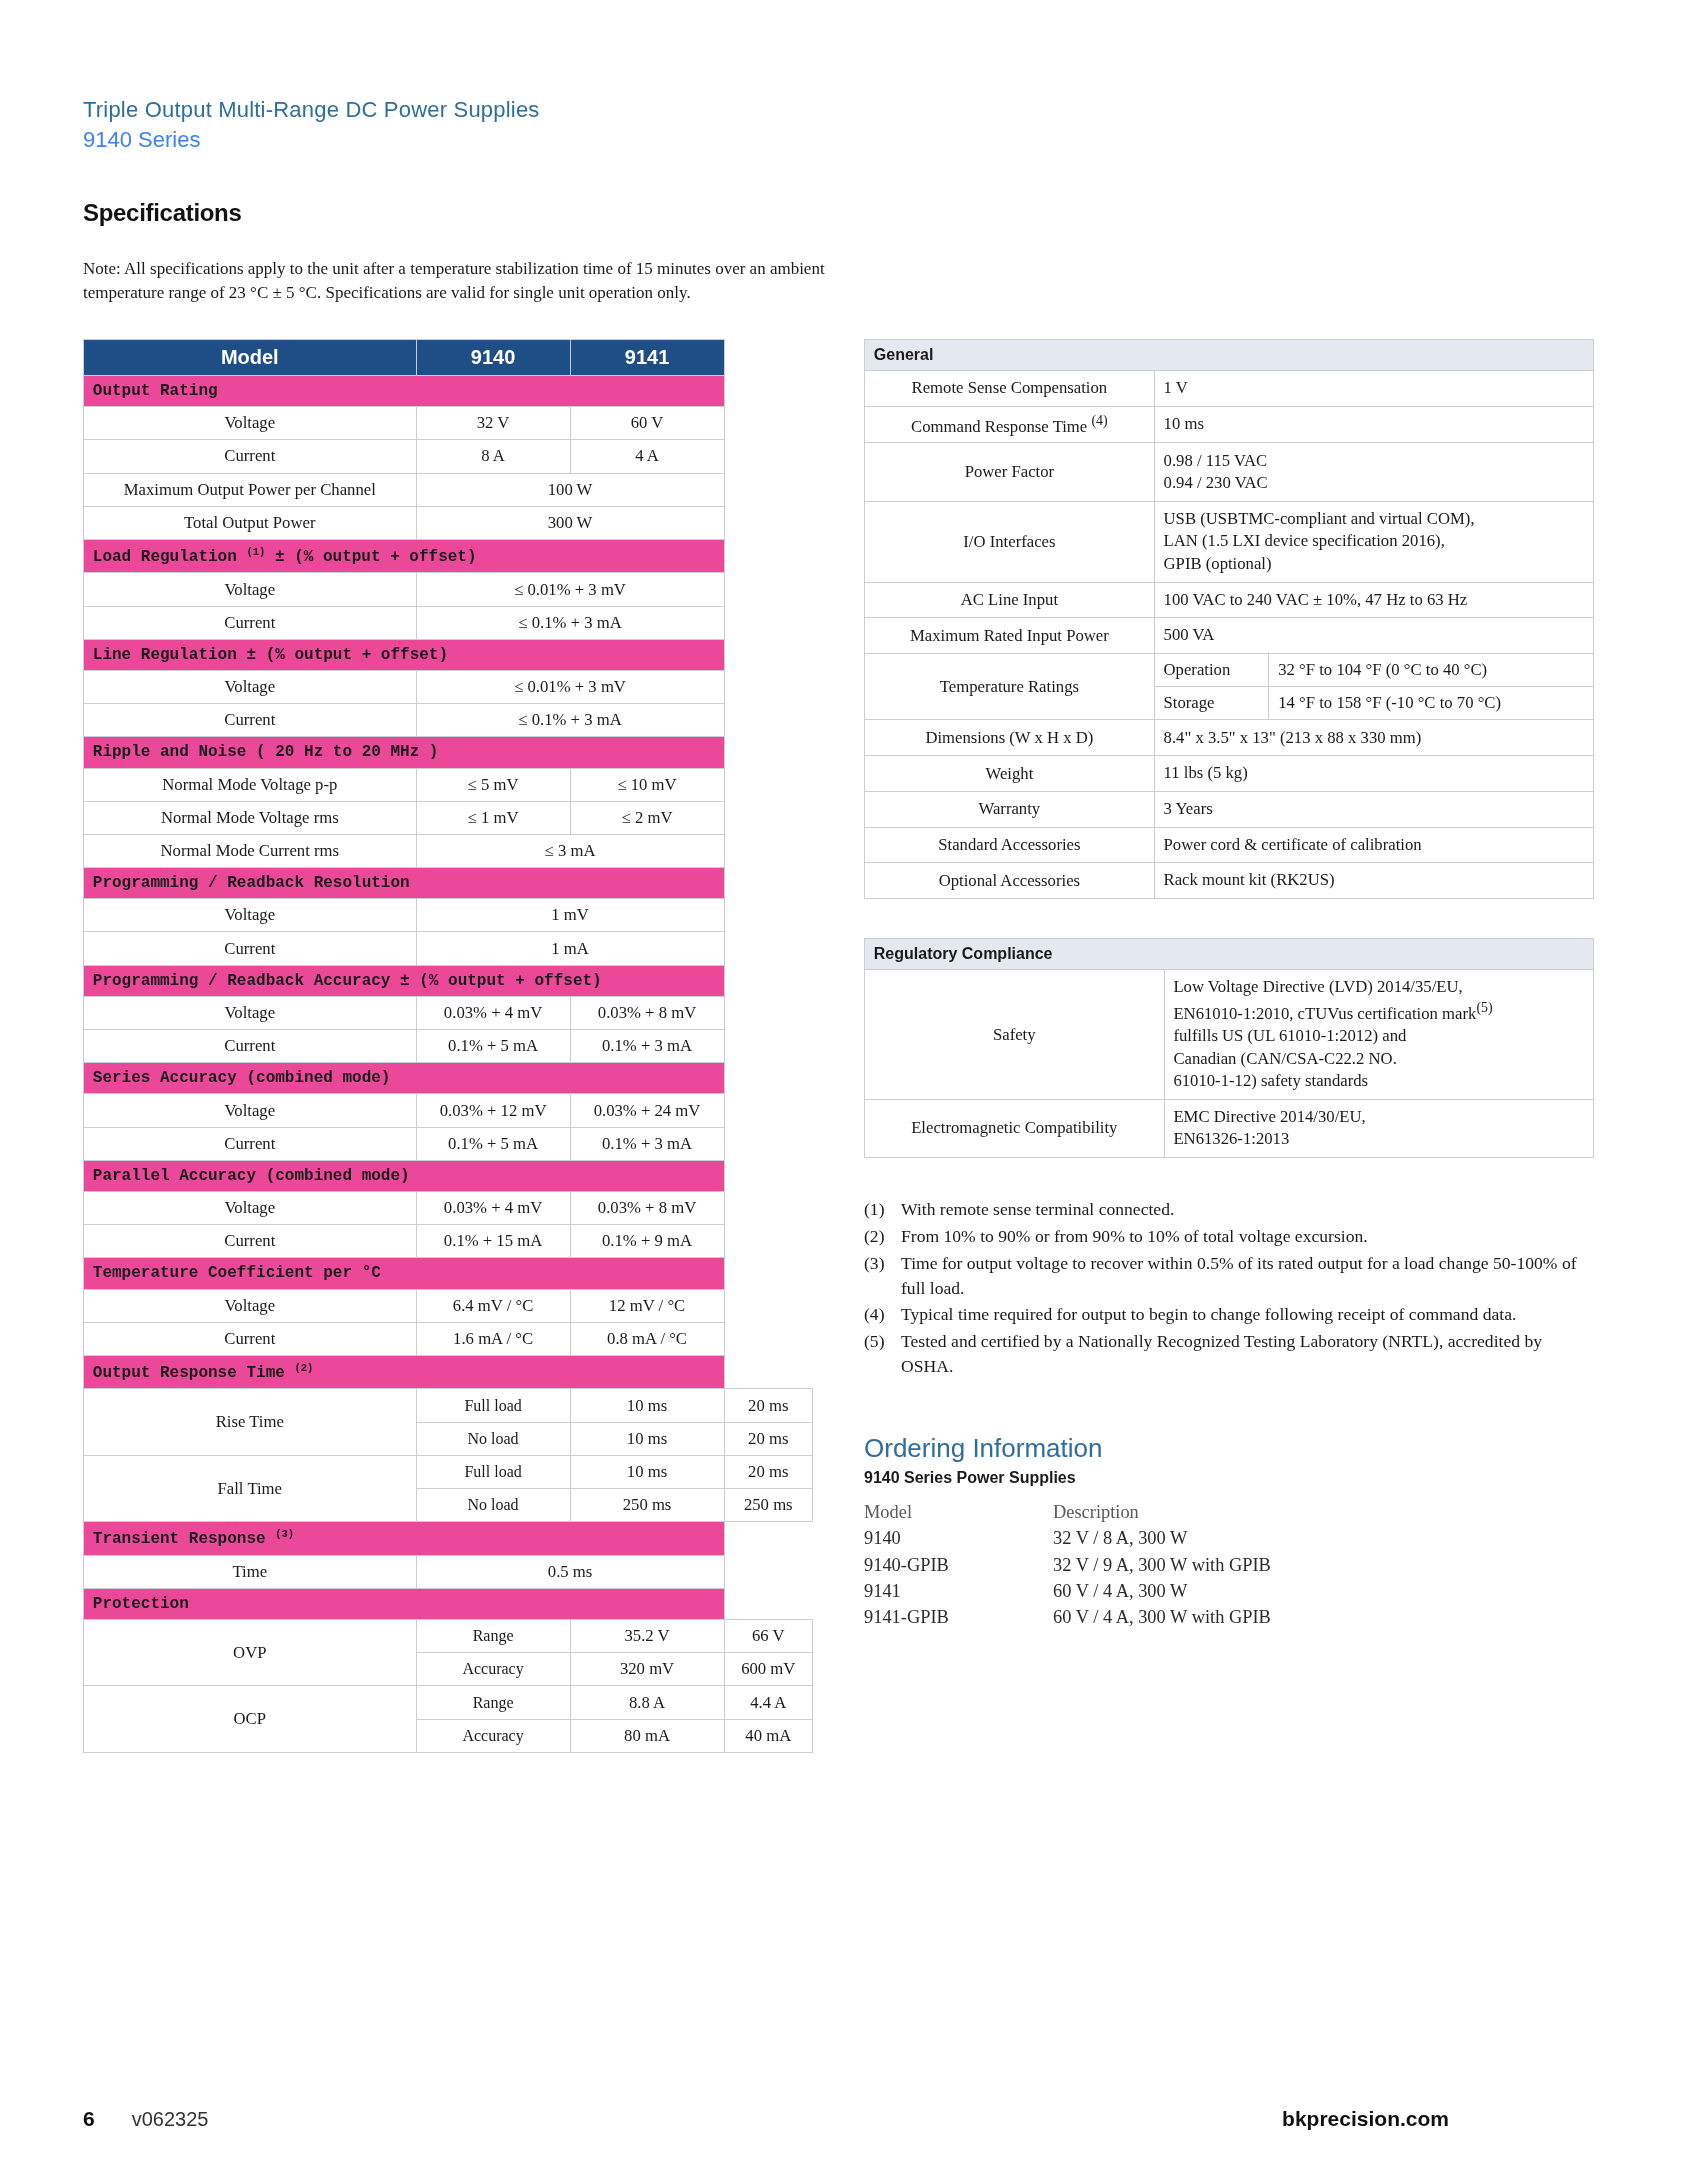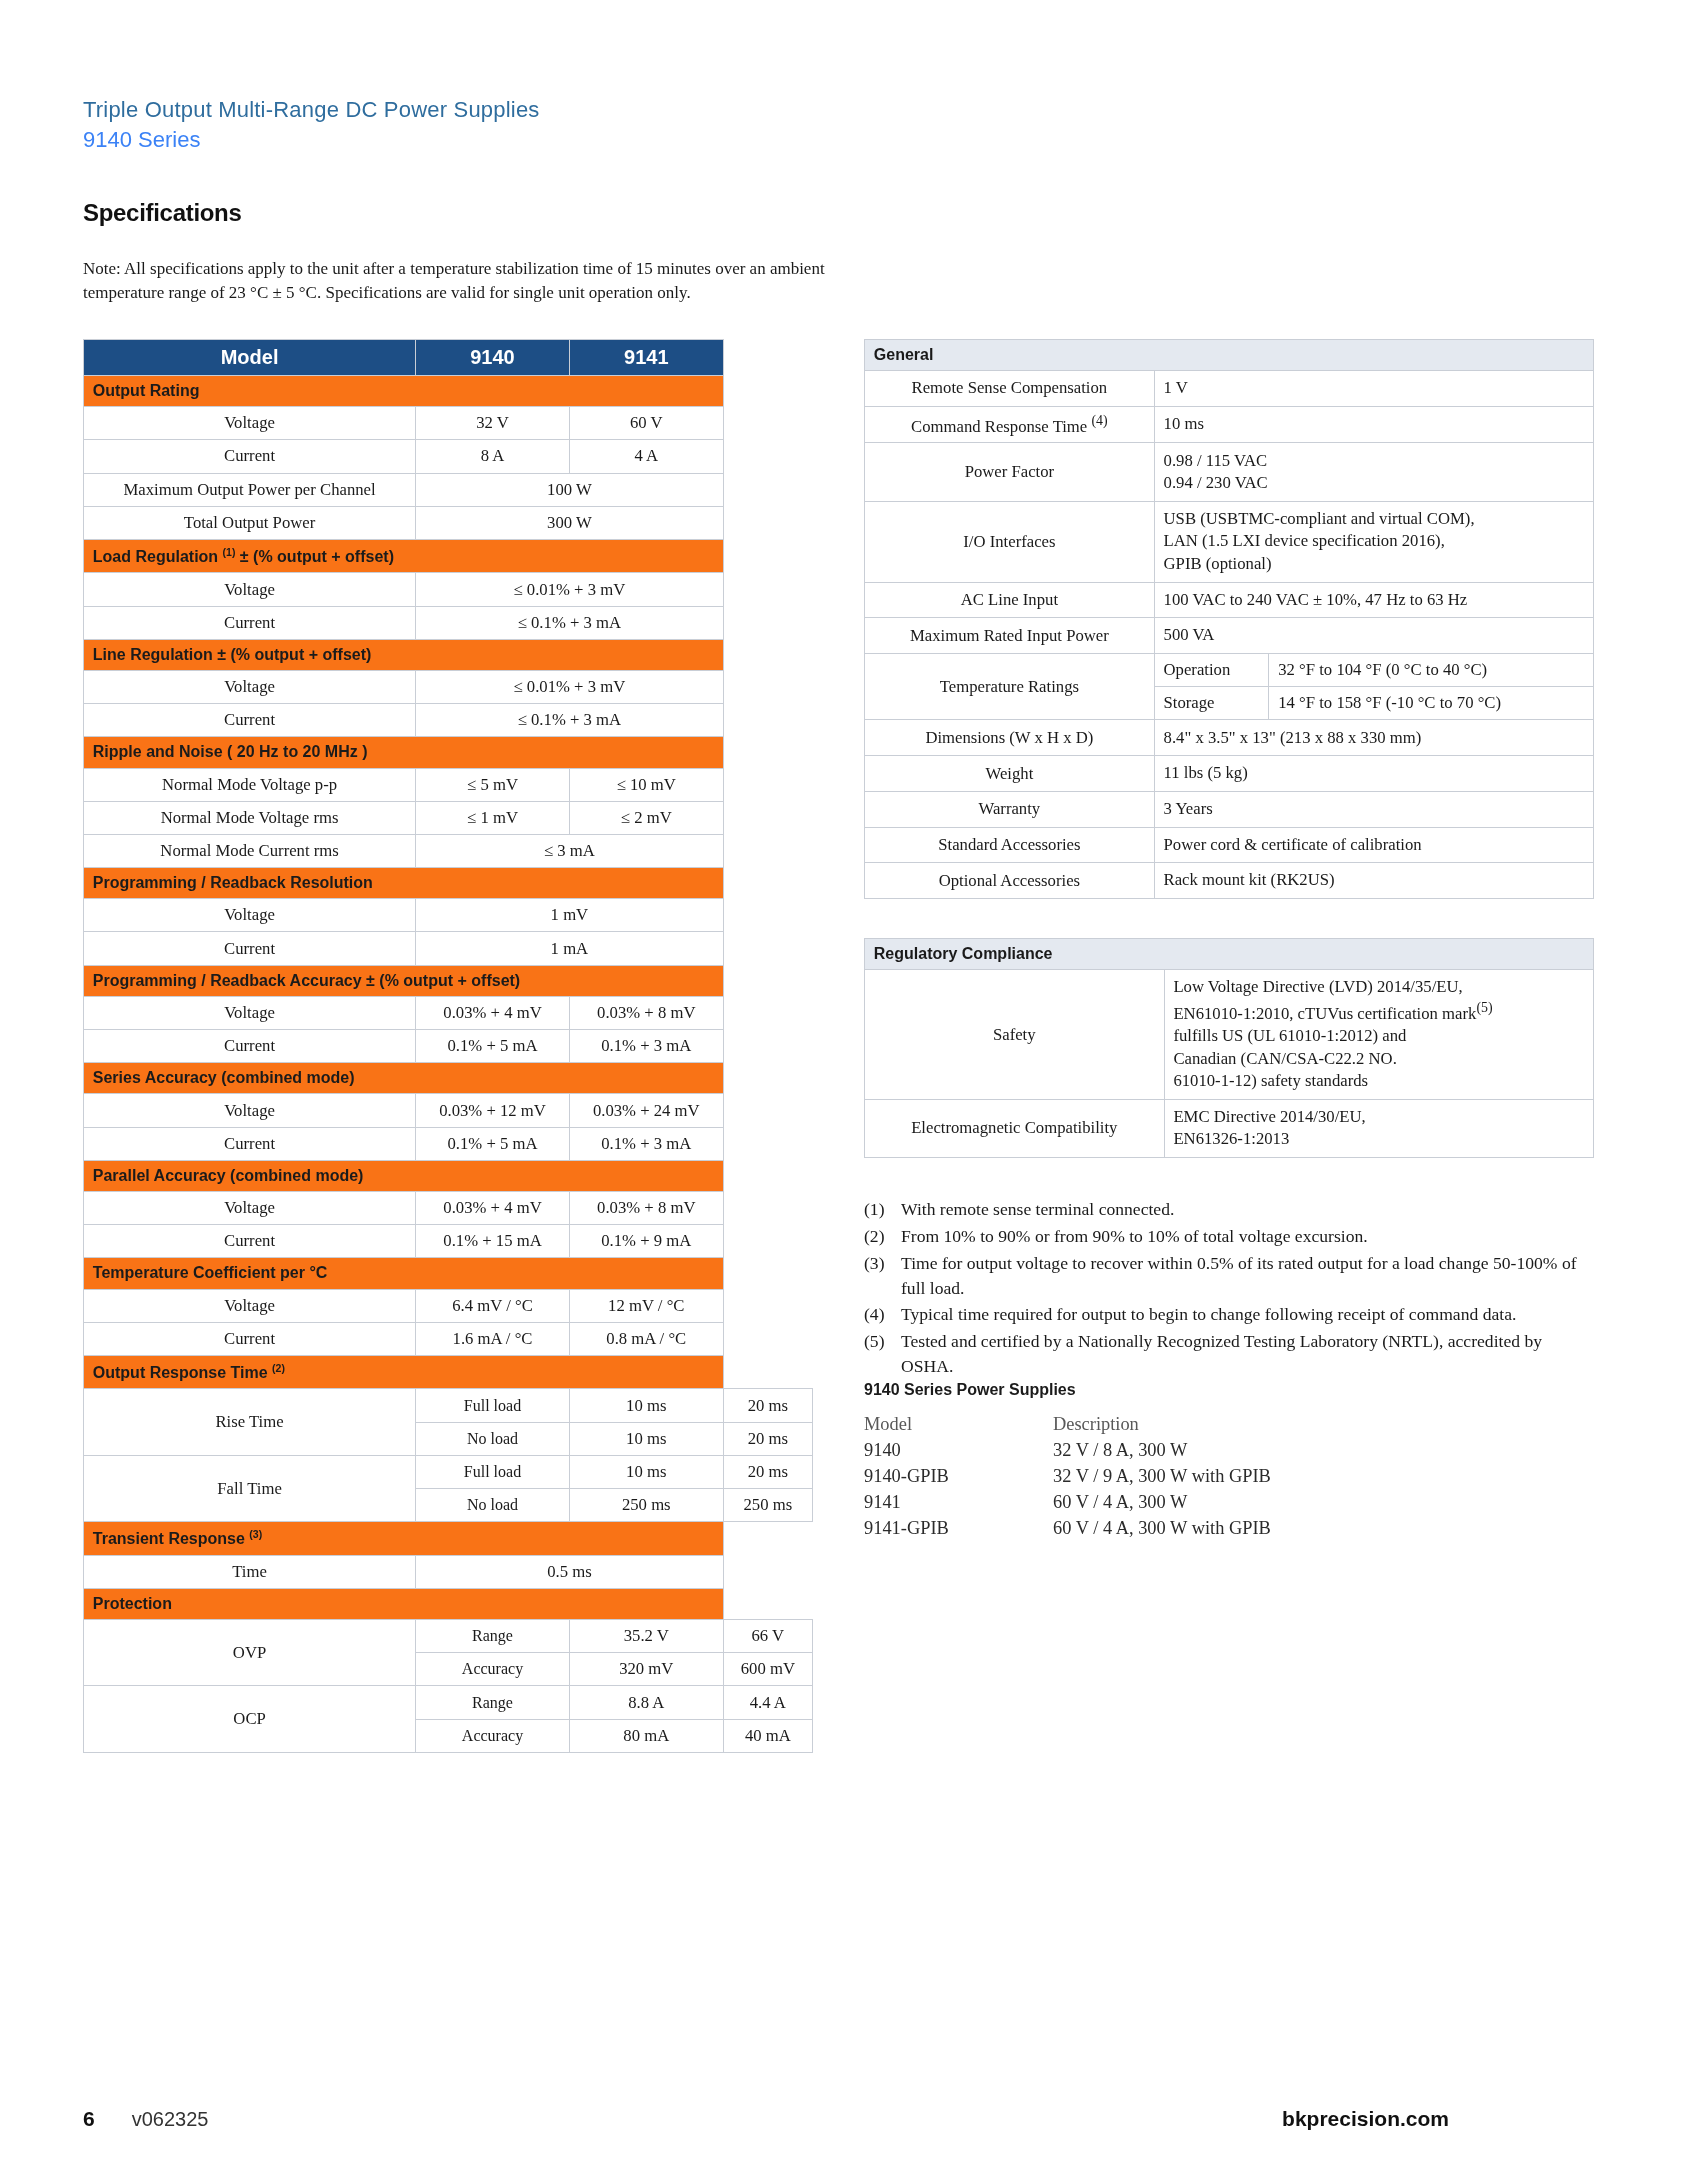--- a/index.html
+++ b/index.html
@@ -75,22 +75,22 @@
     background: #1d4e85;
     color: #ffffff;
     font-family: "Liberation Sans", sans-serif;
     font-weight: bold;
     font-size: 20px;
     text-align: center;
     padding: 9.7px 7px;
     border: 0.9px solid #1d4e85;
   }
   .section-row td {
-    background: #f97316;
-    font-family: Liberation Sans, sans-serif;
+    background: #ec4899;
+    font-family: Liberation Mono, monospace;
     font-weight: bold;
     font-size: 16px;
     color: #1b1b1b;
     padding: 7px 10.5px;
   }
   .section-row td sup { font-size: 10.5px; }
   .lbl {
     text-align: center;
   }
   .val {
@@ -489,20 +489,21 @@
           <li>
             <span class="num">(4)</span>
             <span class="txt">Typical time required for output to begin to change following receipt of command data.</span>
           </li>
           <li>
             <span class="num">(5)</span>
             <span class="txt">Tested and certified by a Nationally Recognized Testing Laboratory (NRTL), accredited by OSHA.</span>
           </li>
         </ol>
 
+      <h2 class="ordering">Ordering Information</h2>
       <h3 class="ordering-sub">9140 Series Power Supplies</h3>
 
       <table class="order">
         <thead>
           <tr>
             <td class="c1">Model</td>
             <td>Description</td>
           </tr>
         </thead>
         <tbody id="ordering-body">

